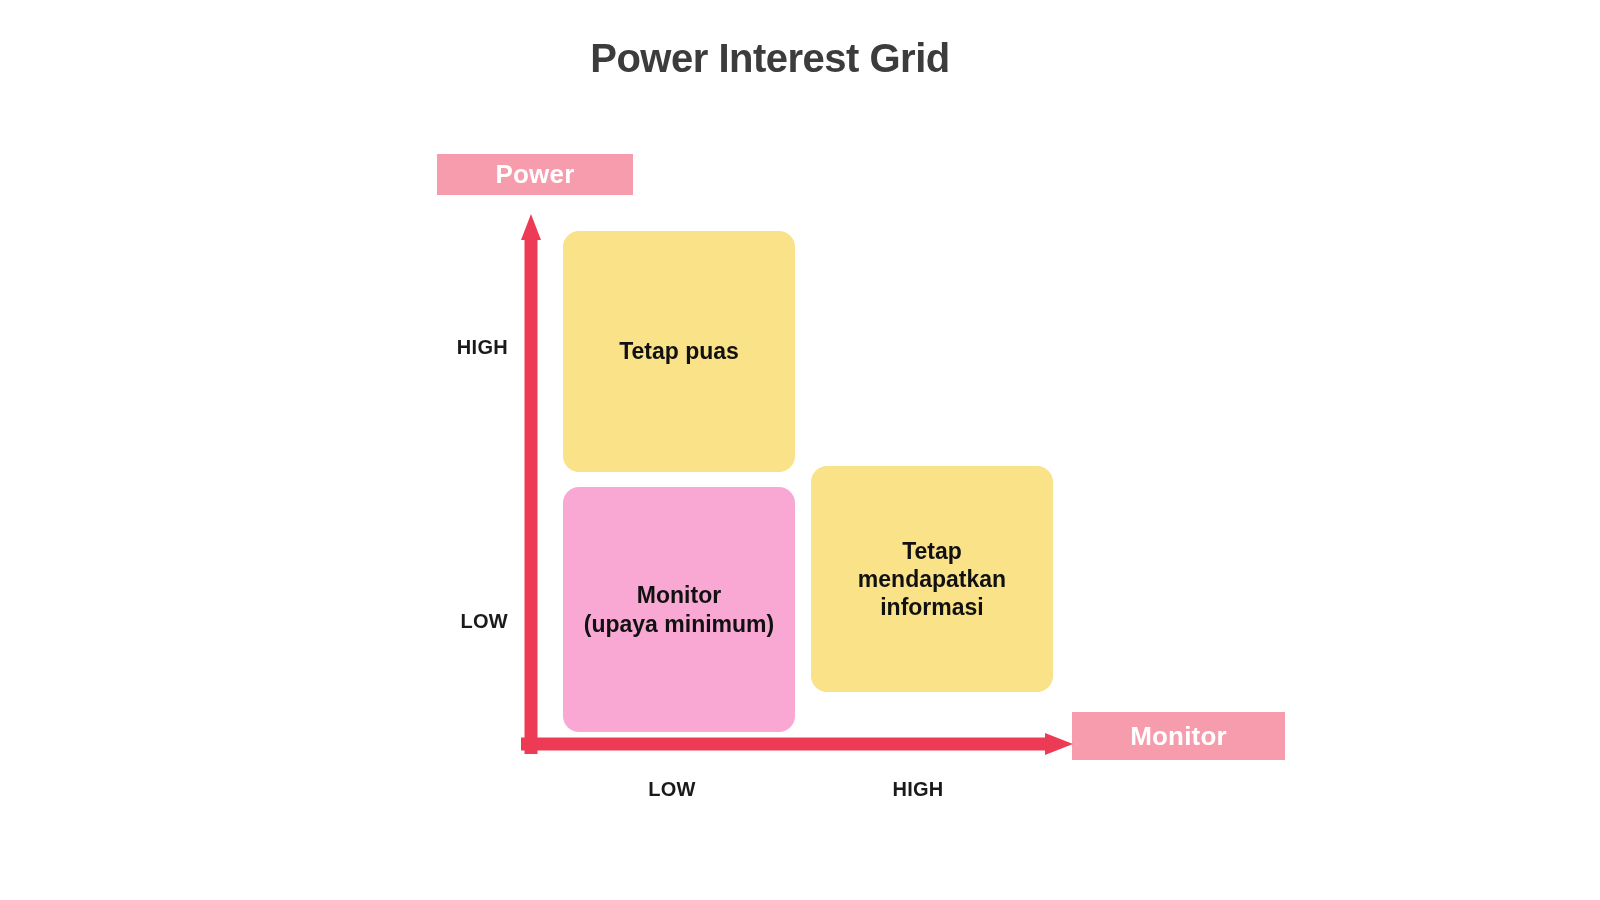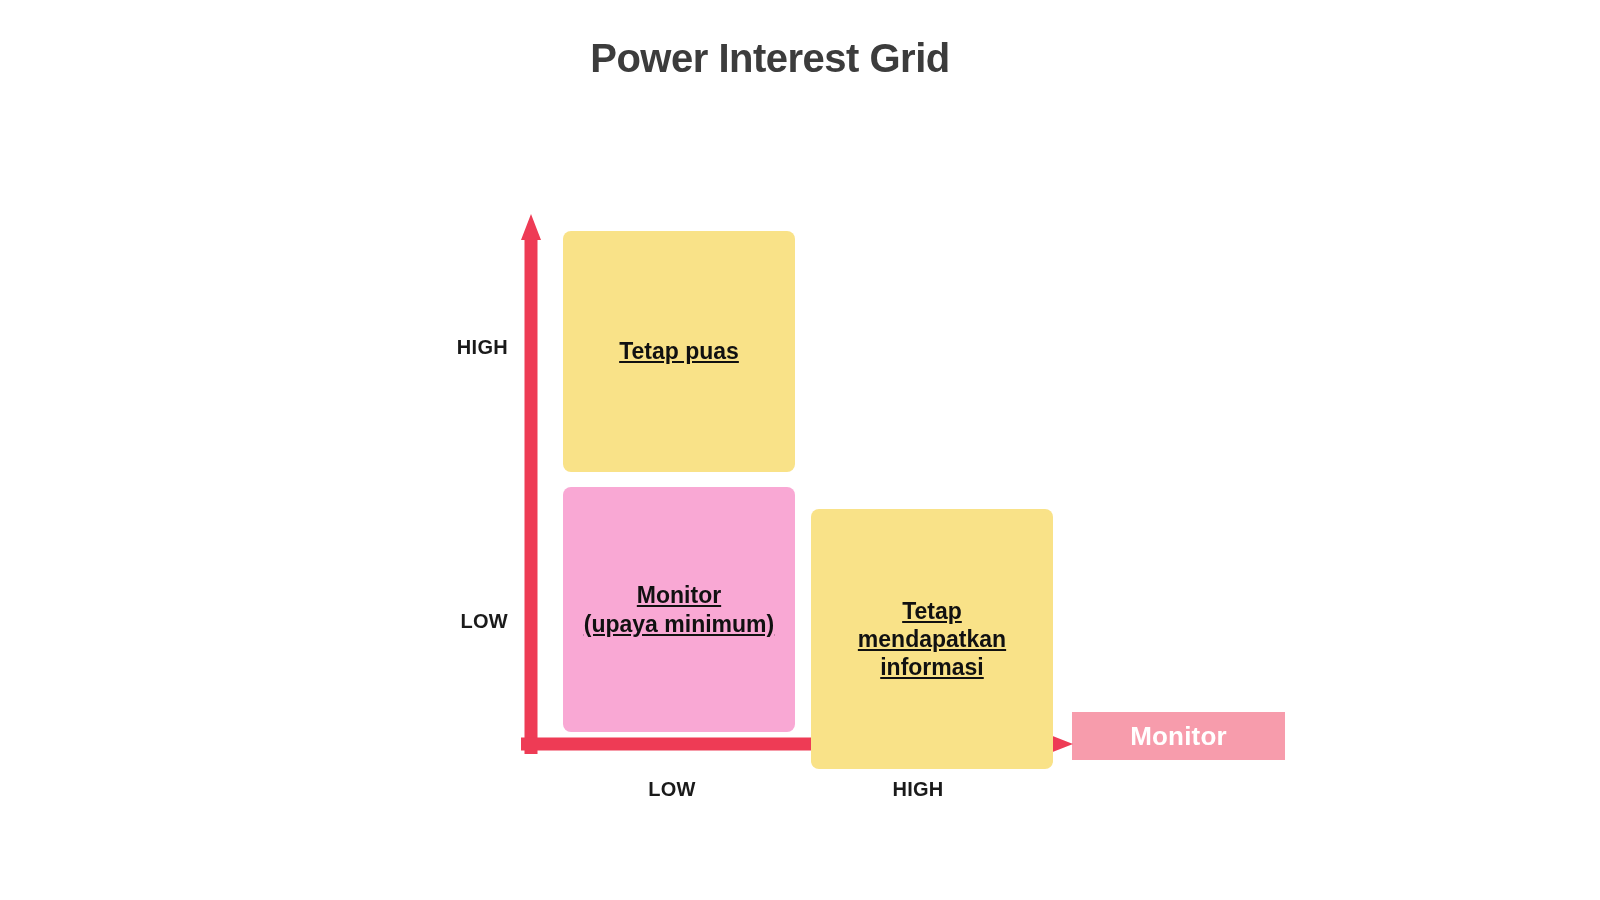--- a/index.html
+++ b/index.html
@@ -70,33 +70,32 @@
     left: 521px;
     top: 733px;
     width: 552px;
     height: 22px;
   }
   .axis-svg { display: block; }
 
   
   .quad {
     position: absolute;
-    border-radius: 8px;
+    border-radius: 16px;
     display: flex;
     align-items: center;
     justify-content: center;
     text-align: center;
     color: #111111;
     font-weight: bold;
     font-size: 23px;
     line-height: 1.22;
     padding: 23px 14px;
     box-sizing: border-box;
     white-space: pre-line;
-    text-decoration: underline;
   }
   .quad-tl {
     left: 563px;
     top: 231px;
     width: 232px;
     height: 241px;
     background: #F9E288;
   }
   .quad-tr {
     left: 811px;
@@ -107,23 +106,23 @@
   }
   .quad-bl {
     left: 563px;
     top: 487px;
     width: 232px;
     height: 245px;
     background: #f9a8d4;
   }
   .quad-br {
     left: 811px;
-    top: 509px;
+    top: 466px;
     width: 242px;
-    height: 260px;
+    height: 226px;
     background: #F9E288;
   }
 
   
   .tick {
     position: absolute;
     font-size: 20px;
     font-weight: bold;
     color: #1a1a1a;
     letter-spacing: 0.3px;
@@ -134,20 +133,23 @@
   .tick-x-low  { left: 592px; top: 778px; width: 160px; text-align: center; }
   .tick-x-high { left: 838px; top: 778px; width: 160px; text-align: center; }
 </style>
 </head>
 <body>
 
 <div id="canvas">
 
   <div class="title">Power Interest Grid</div>
 
+  <div class="axis-chip chip-power">
+    <span>Power</span>
+  </div>
 
   <div class="axis-chip chip-interest">
     <span>Monitor</span>
   </div>
 
   <div class="axis-v">
     <svg class="axis-svg" width="20" height="540" viewBox="0 0 20 540">
       <path d="M10 0 L20 26 L13.5 26 L13.5 540 L6.5 540 L6.5 26 L0 26 Z" fill="#EE3B55"></path>
       <rect x="3.5" y="24" width="13" height="516" fill="#EE3B55"></rect>
     </svg>

